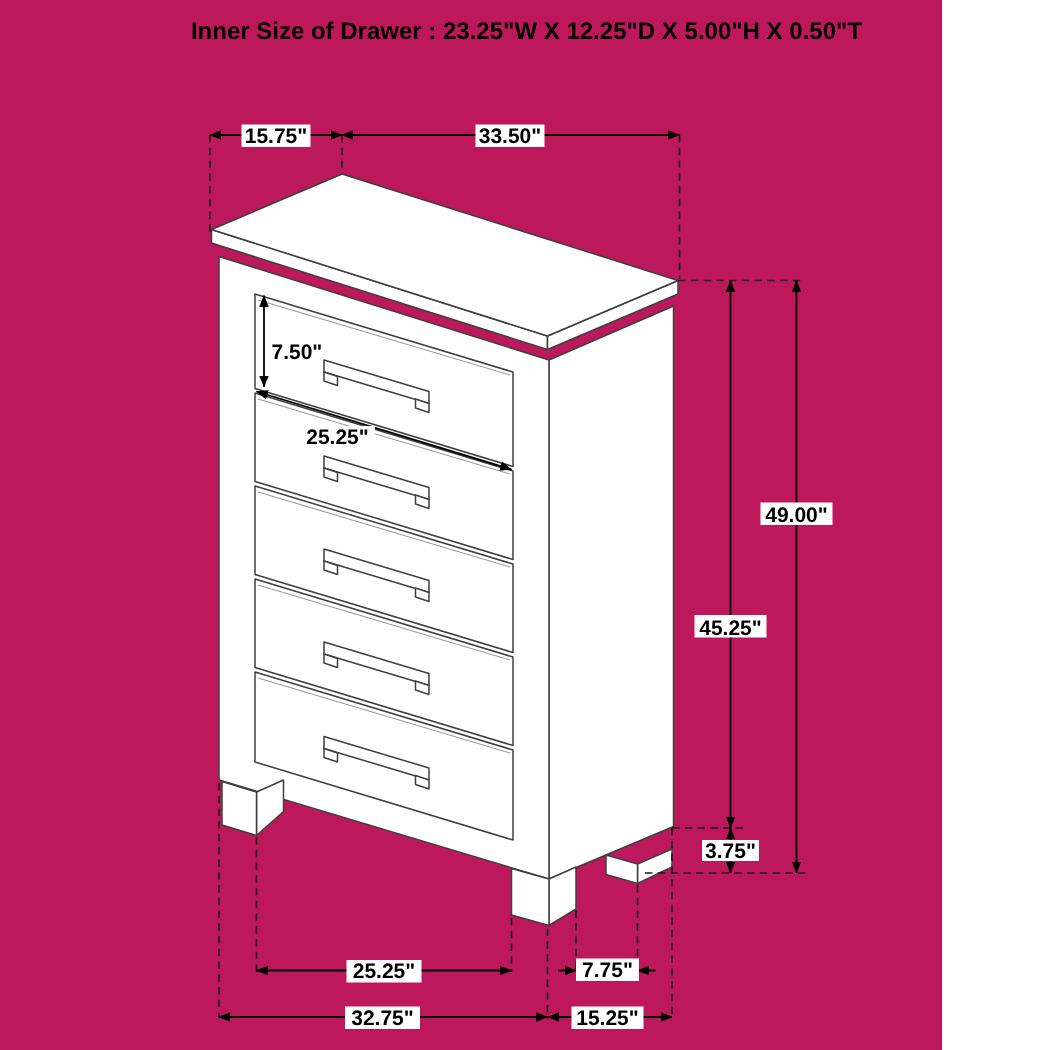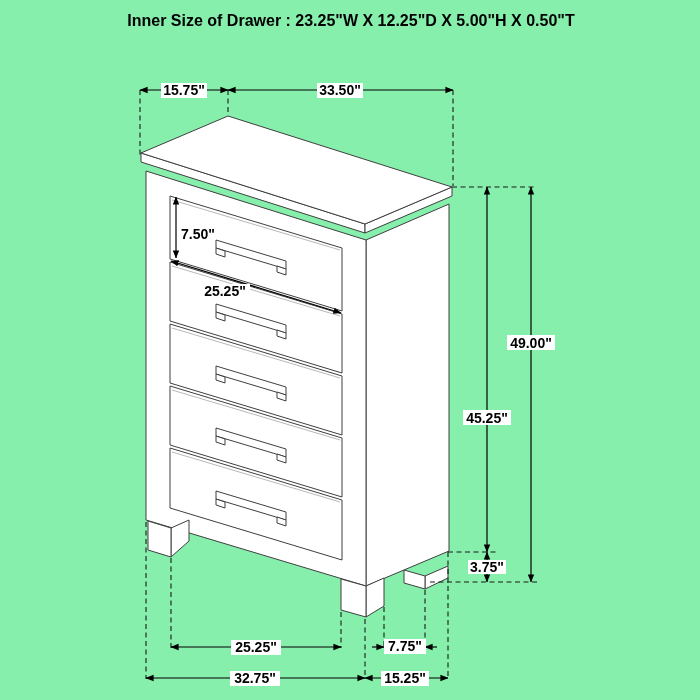--- a/index.html
+++ b/index.html
@@ -1,16 +1,16 @@
 <!DOCTYPE html>
 <html><head>
 <meta charset="utf-8">
 <style>
   html,body{margin:0;padding:0;background:#fff;}
-  .stage{position:relative;width:700px;height:700px;background:#86efac;overflow:hidden;
+  .stage{position:relative;width:628px;height:700px;background:#be185d;overflow:hidden;
          font-family:"Liberation Sans",sans-serif;}
   svg{display:block;}
   .dim-label{font-family:"Liberation Sans",sans-serif;font-weight:bold;font-size:14px;fill:#000;}
   .title-label{font-family:"Liberation Sans",sans-serif;font-weight:bold;font-size:16px;fill:#000;}
 </style>
 </head>
 <body>
 
 <div class="stage">
 <svg width="700" height="700" viewBox="0 0 700 700">

